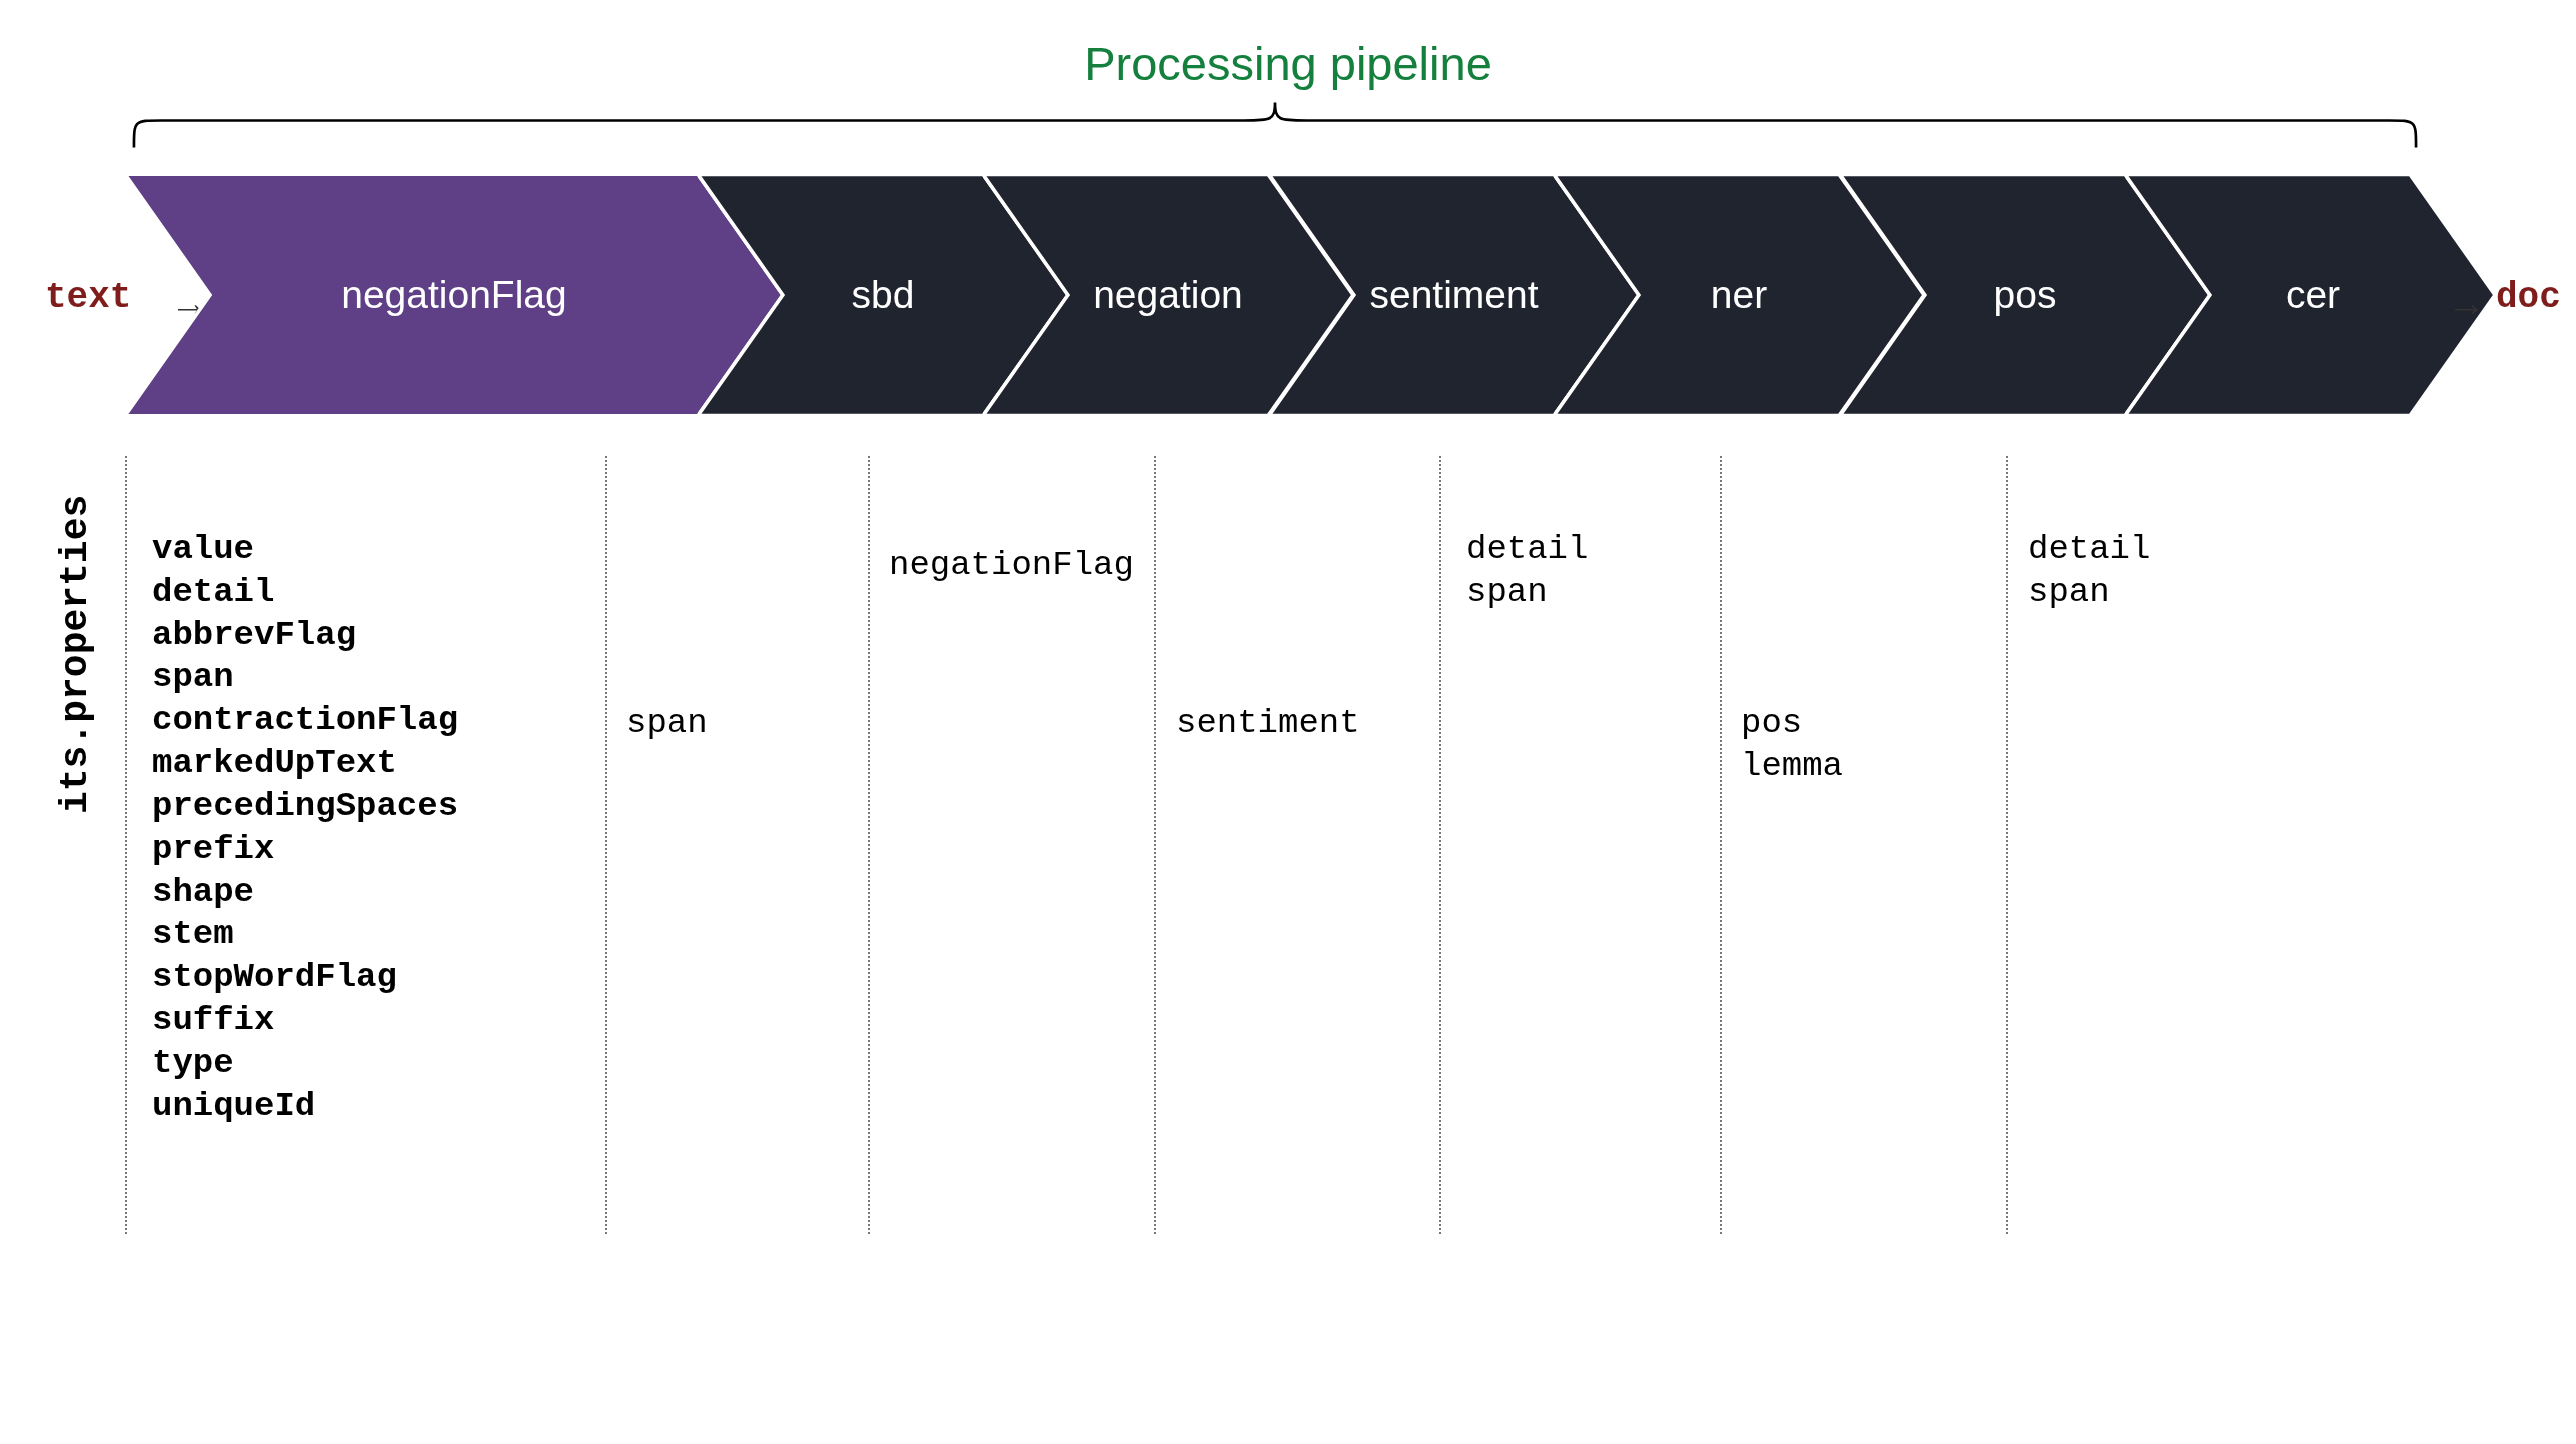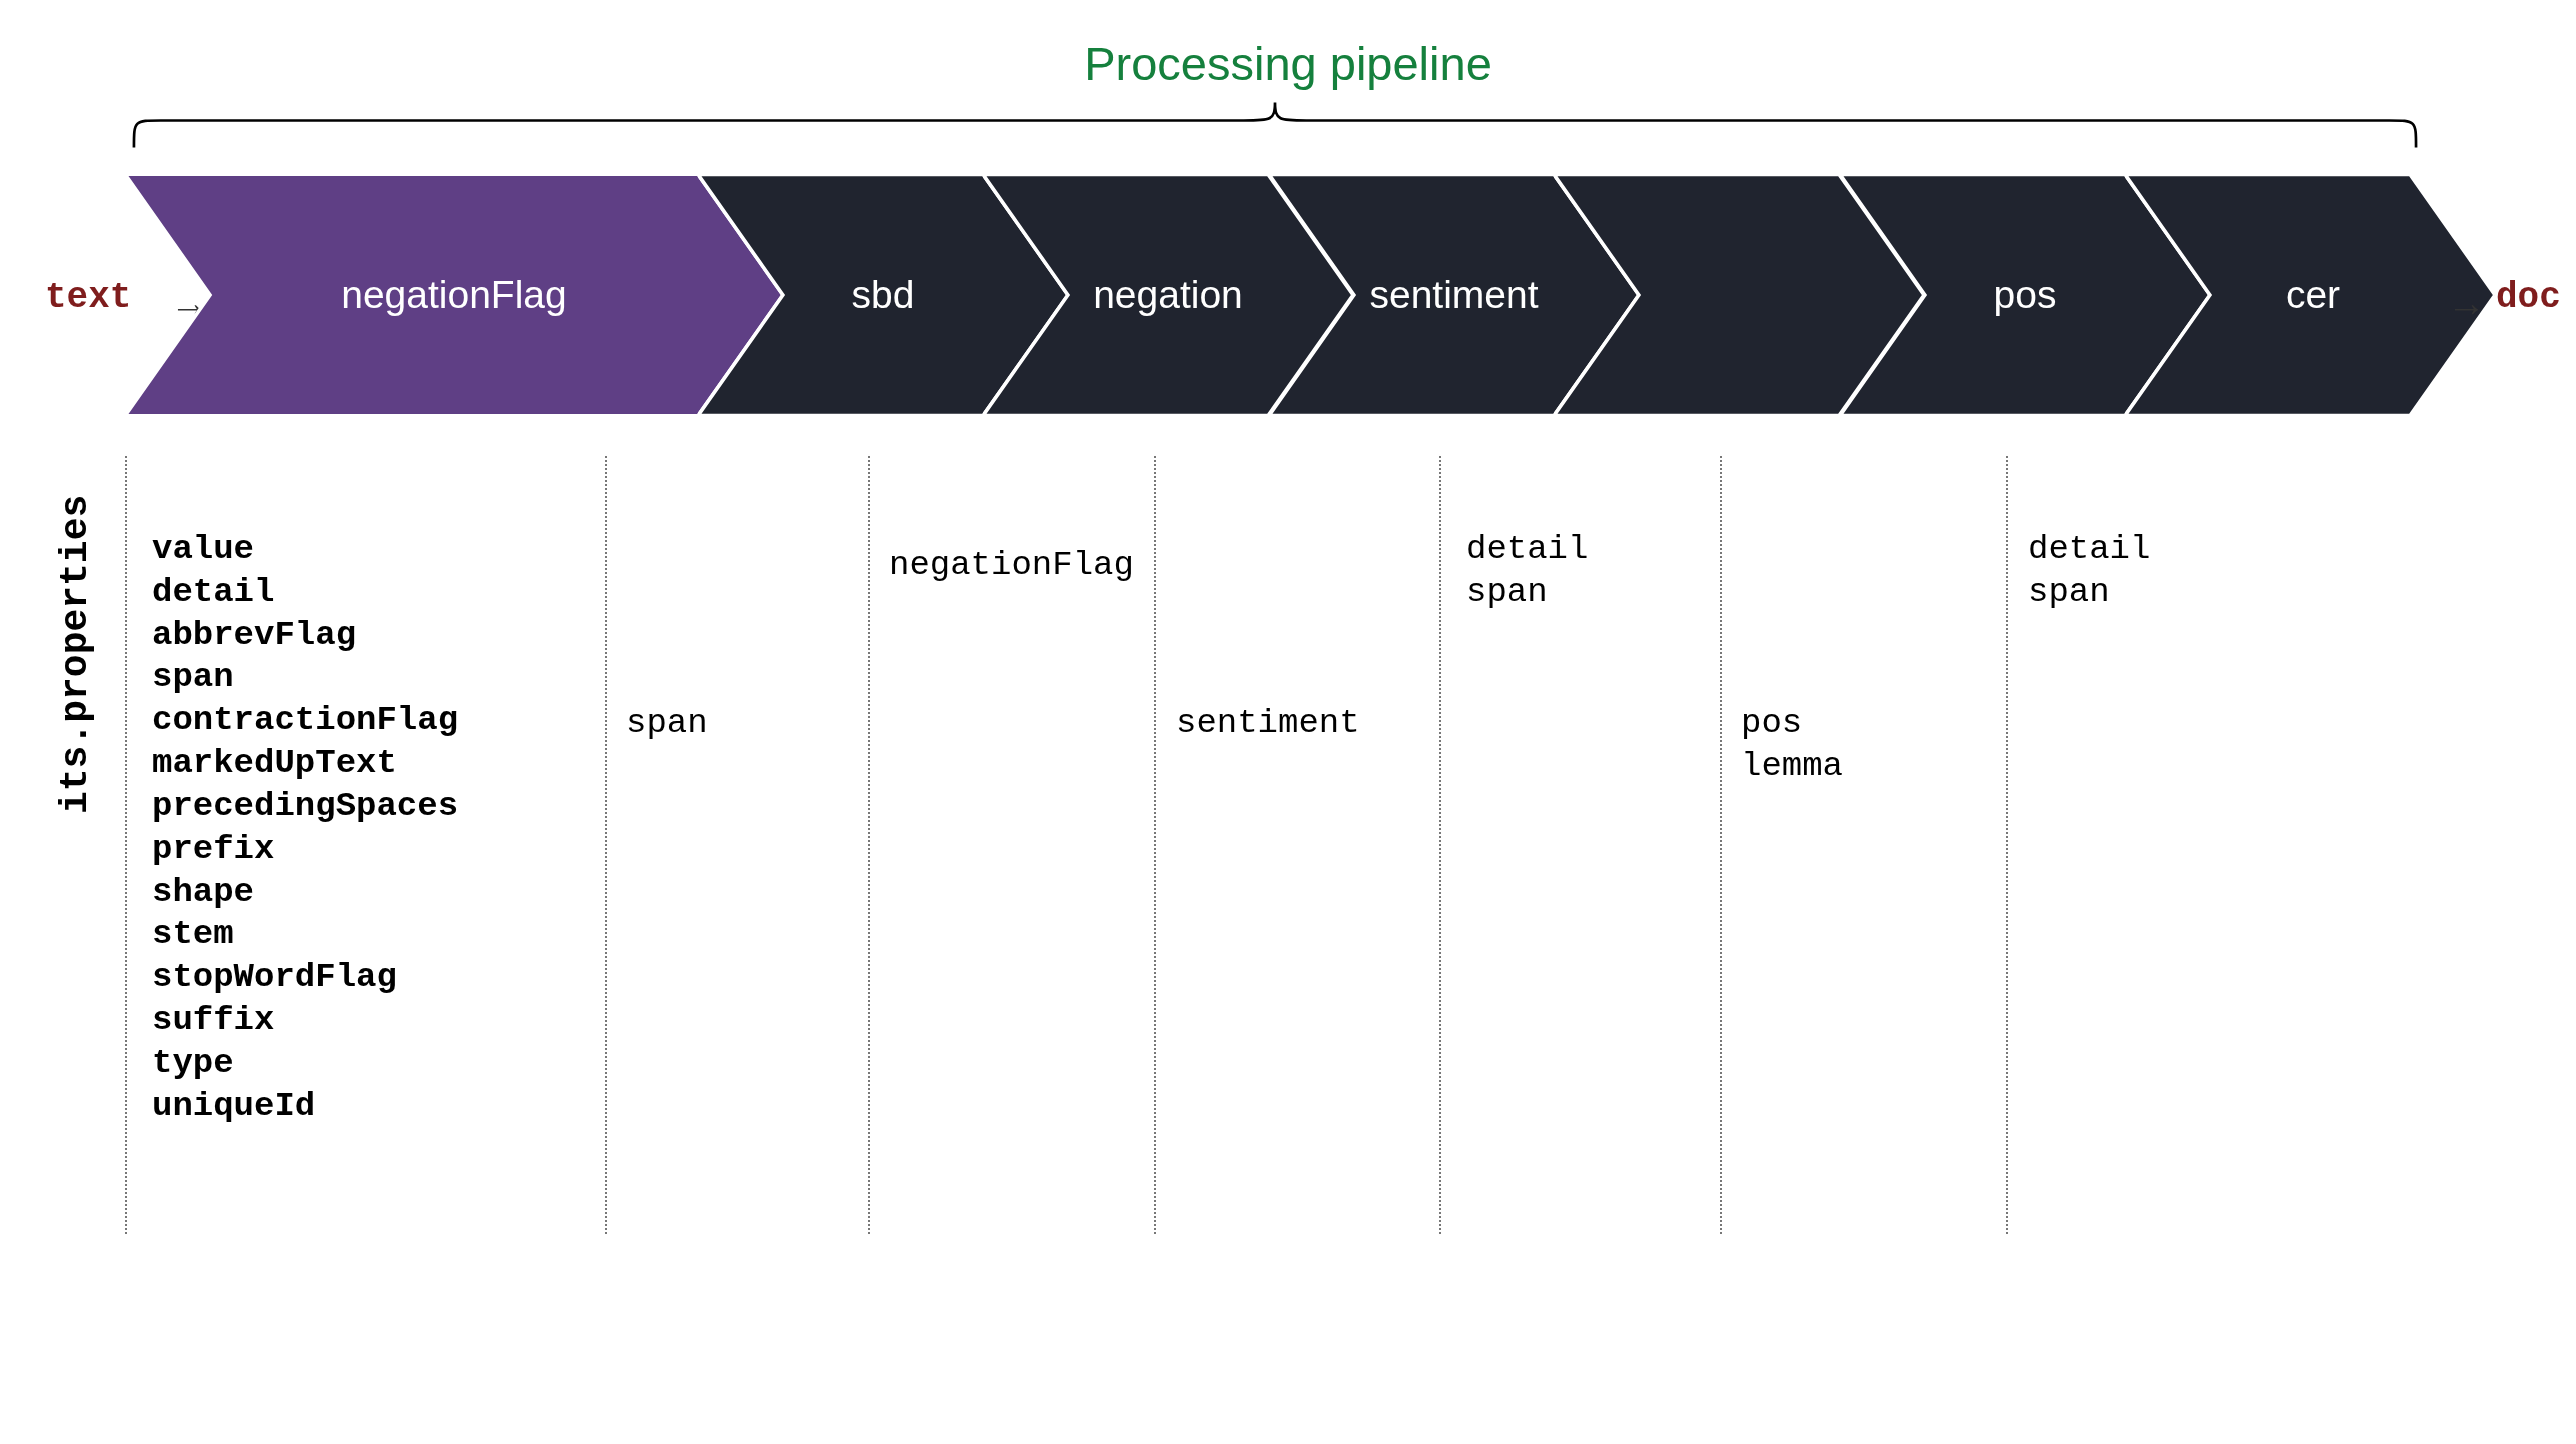--- a/index.html
+++ b/index.html
@@ -139,20 +139,21 @@
       <div class="stage" style="left: 1269px; width: 370px;">
         <svg width="370" height="242" viewBox="0 0 414 270">
           <polygon points="0,0 319,0 414,135 319,270 0,270 95,135" fill="#20242f" stroke="#ffffff" stroke-width="4"></polygon>
         </svg>
         <div class="stage-label" style="left:85px;width:200px">sentiment</div>
       </div>
       <div class="stage" style="left: 1554px; width: 370px;">
         <svg width="370" height="242" viewBox="0 0 414 270">
           <polygon points="0,0 319,0 414,135 319,270 0,270 95,135" fill="#20242f" stroke="#ffffff" stroke-width="4"></polygon>
         </svg>
+        <div class="stage-label" style="left:85px;width:200px">ner</div>
       </div>
       <div class="stage" style="left: 1840px; width: 370px;">
         <svg width="370" height="242" viewBox="0 0 414 270">
           <polygon points="0,0 319,0 414,135 319,270 0,270 95,135" fill="#20242f" stroke="#ffffff" stroke-width="4"></polygon>
         </svg>
         <div class="stage-label" style="left:85px;width:200px">pos</div>
       </div>
       <div class="stage" style="left: 2125px; width: 370px;">
         <svg width="370" height="242" viewBox="0 0 414 270">
           <polygon points="0,0 319,0 414,135 319,270 0,270 95,135" fill="#20242f" stroke="#ffffff" stroke-width="4"></polygon>

